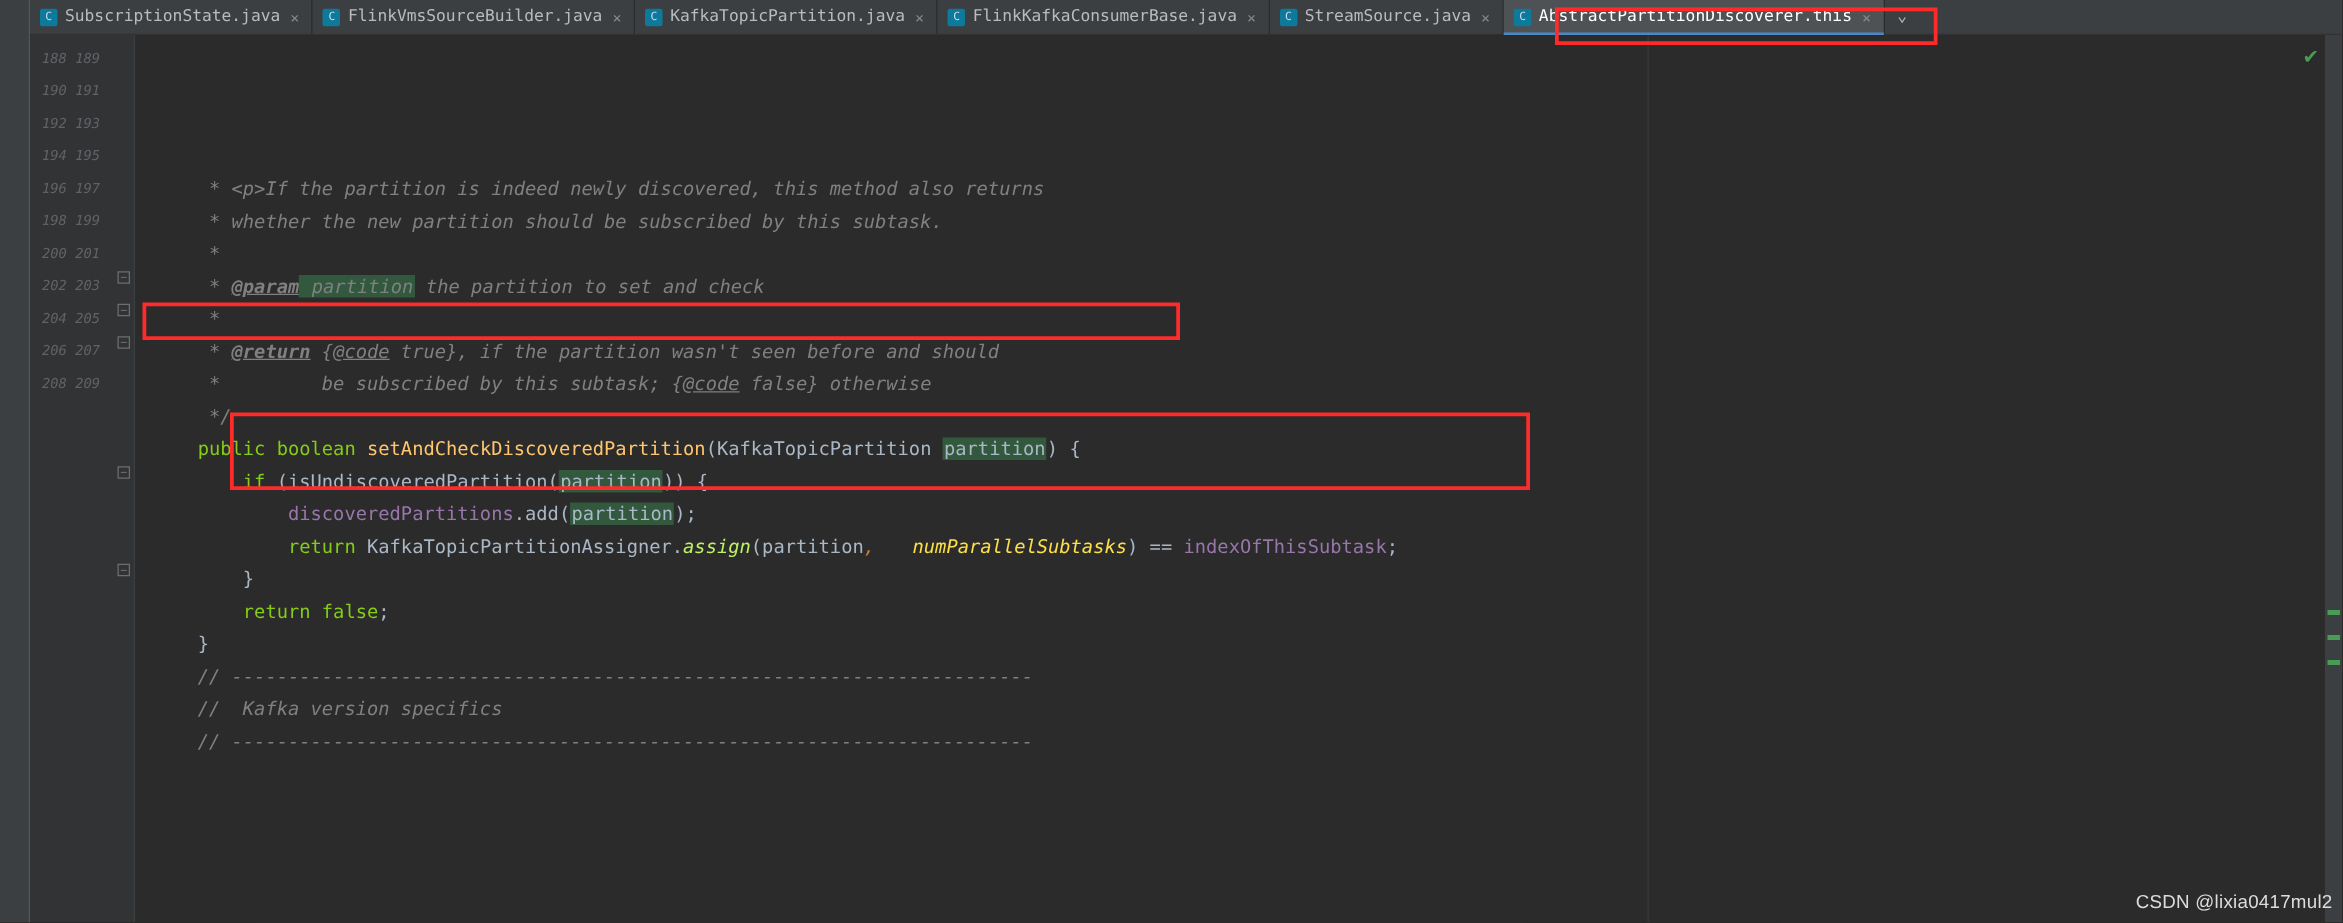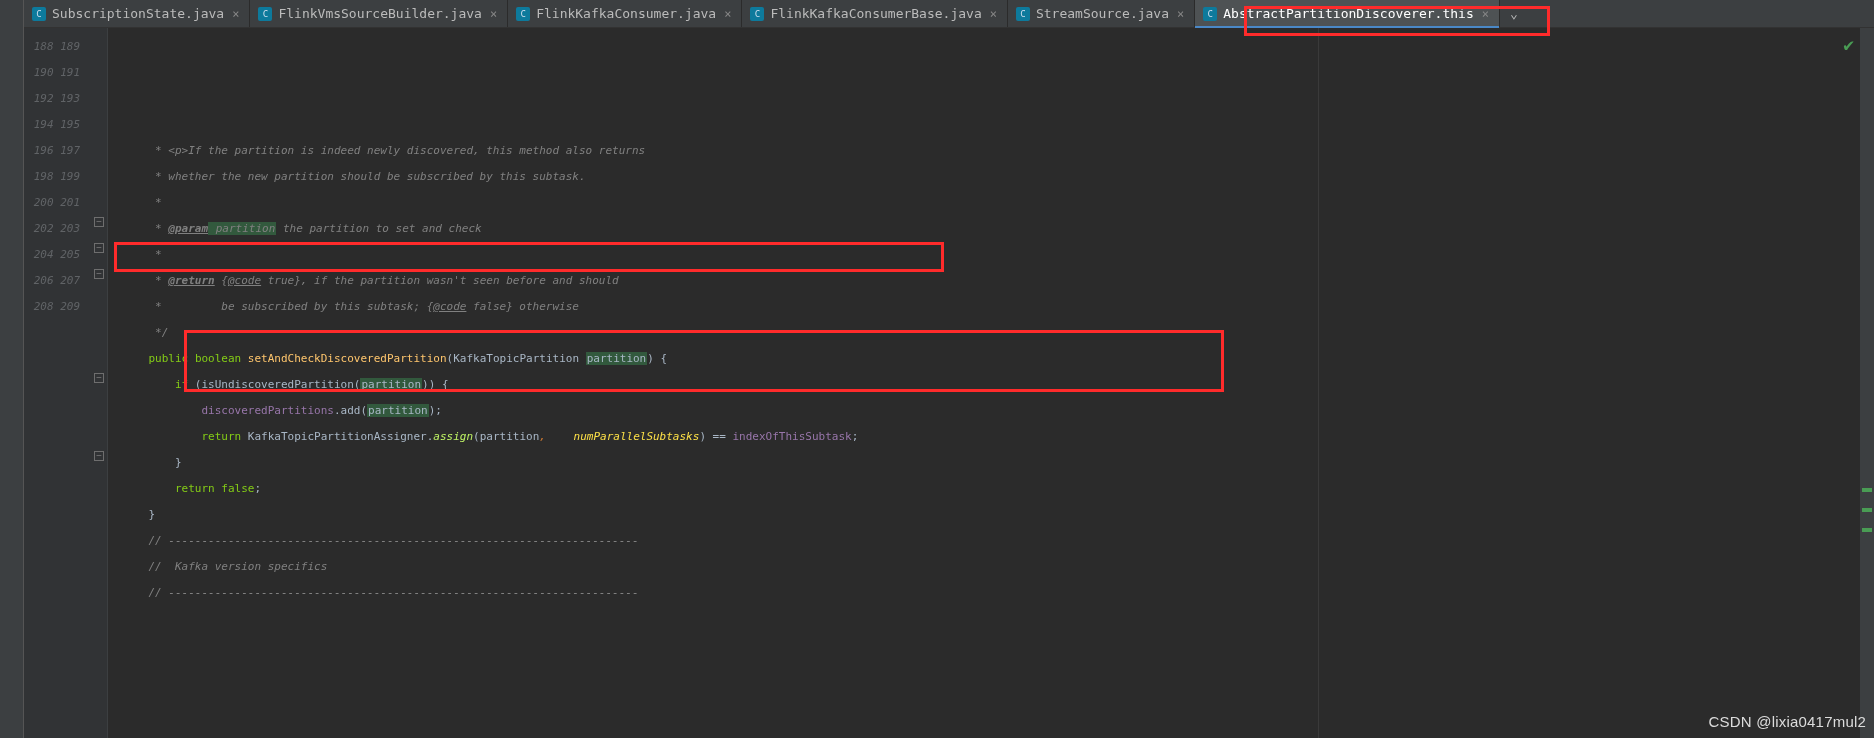--- a/index.html
+++ b/index.html
@@ -98,21 +98,21 @@
     width: 10px; height: 10px;
     border: 1px solid #6e6e6e;
     font-size: 8px;
     color: #888;
     text-align: center;
     line-height: 8px;
   }
   .code {
     flex: 1;
     padding: 6px 0 0 14px;
-    font-size: 11px;
+    font-size: 15px;
     line-height: 26px;
     white-space: pre;
     font-style: italic;
     font-family: 'Menlo','Consolas',monospace;
     position: relative;
   }
   .c-comment { color: #808080; }
   .c-doctag  { color: #808080; text-decoration: underline; font-weight: bold; }
   .c-doctag2 { color: #808080; text-decoration: underline; }
   .c-keyword { color: #84cc16; font-style: normal; }
@@ -182,21 +182,21 @@
         <span>SubscriptionState.java</span>
         <span class="tab-close">×</span>
       </div>
       <div class="tab">
         <span class="tab-icon">C</span>
         <span>FlinkVmsSourceBuilder.java</span>
         <span class="tab-close">×</span>
       </div>
       <div class="tab">
         <span class="tab-icon">C</span>
-        <span>FlinkKafkaConsumer.java</span>
+        <span>KafkaTopicPartition.java</span>
         <span class="tab-close">×</span>
       </div>
       <div class="tab">
         <span class="tab-icon">C</span>
         <span>FlinkKafkaConsumerBase.java</span>
         <span class="tab-close">×</span>
       </div>
       <div class="tab">
         <span class="tab-icon">C</span>
         <span>StreamSource.java</span>

